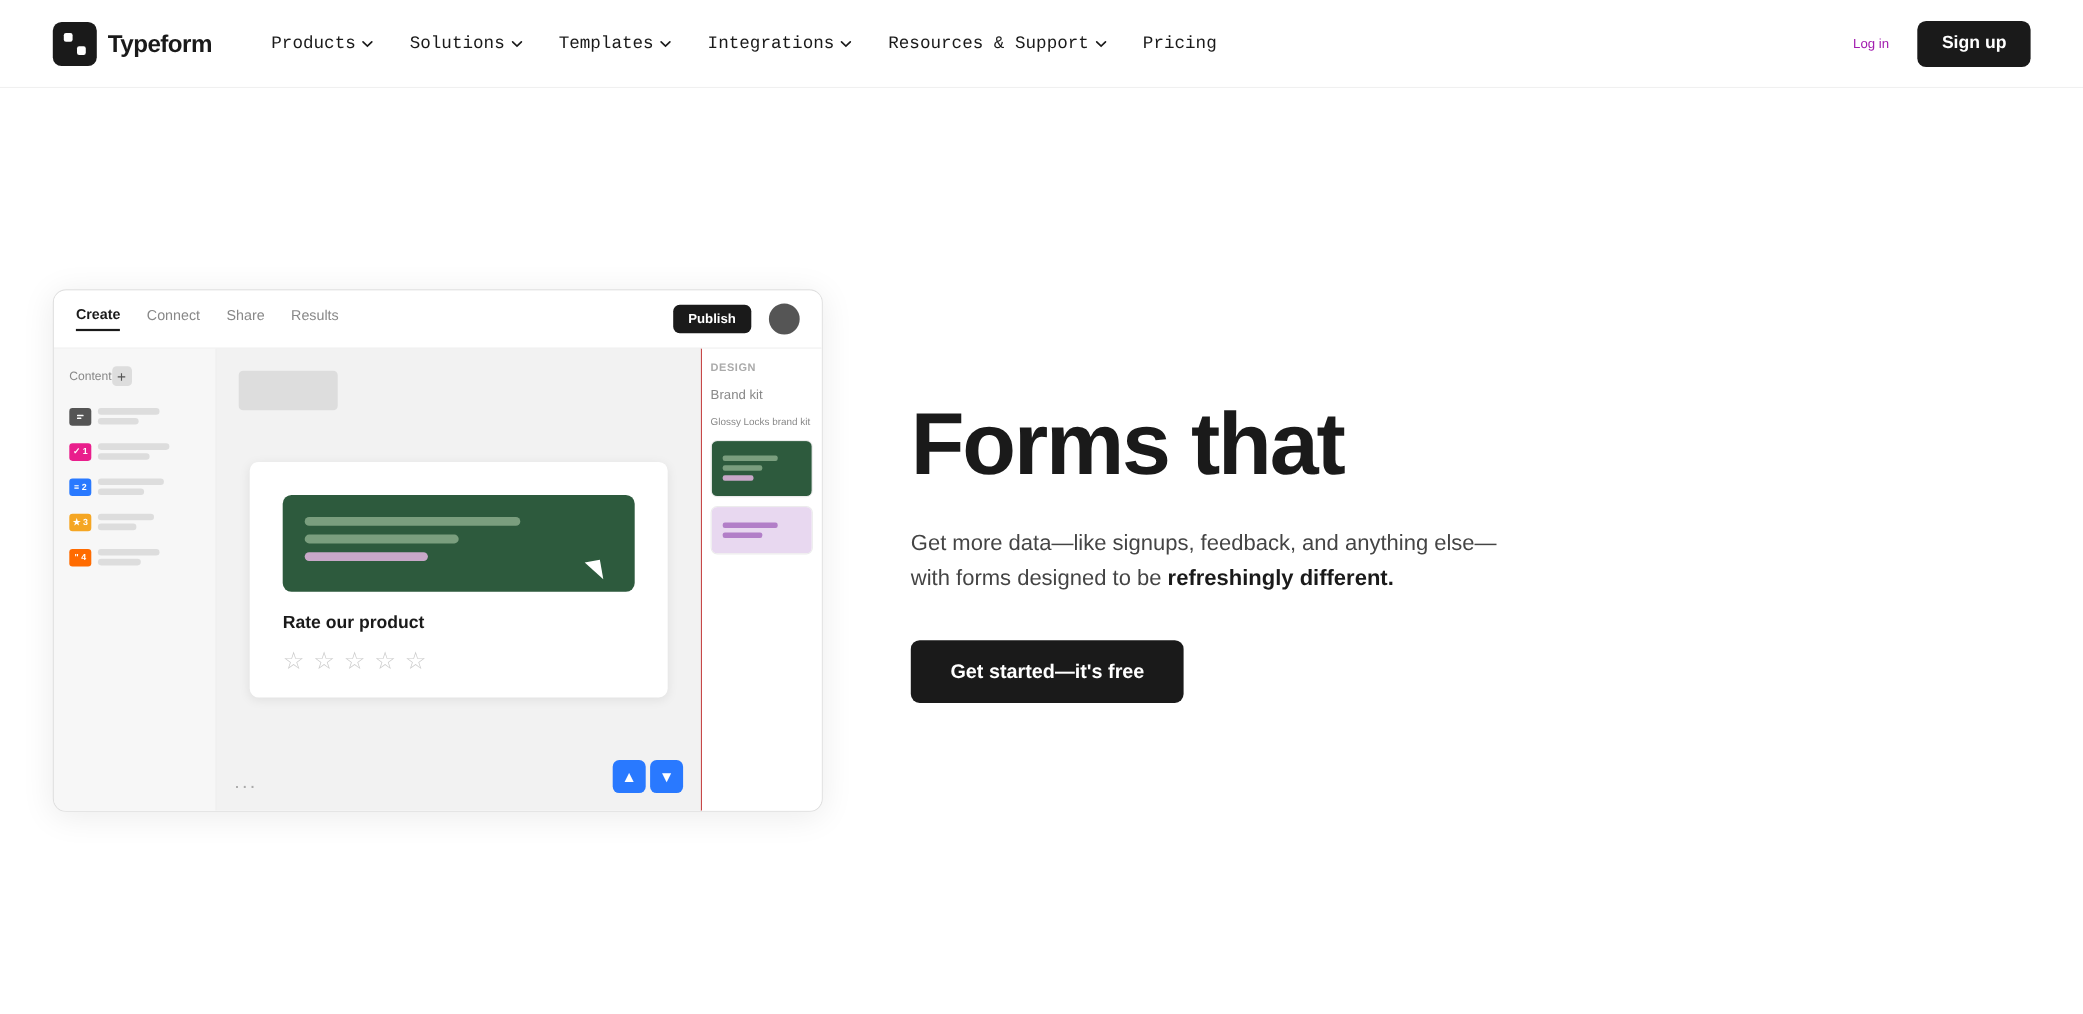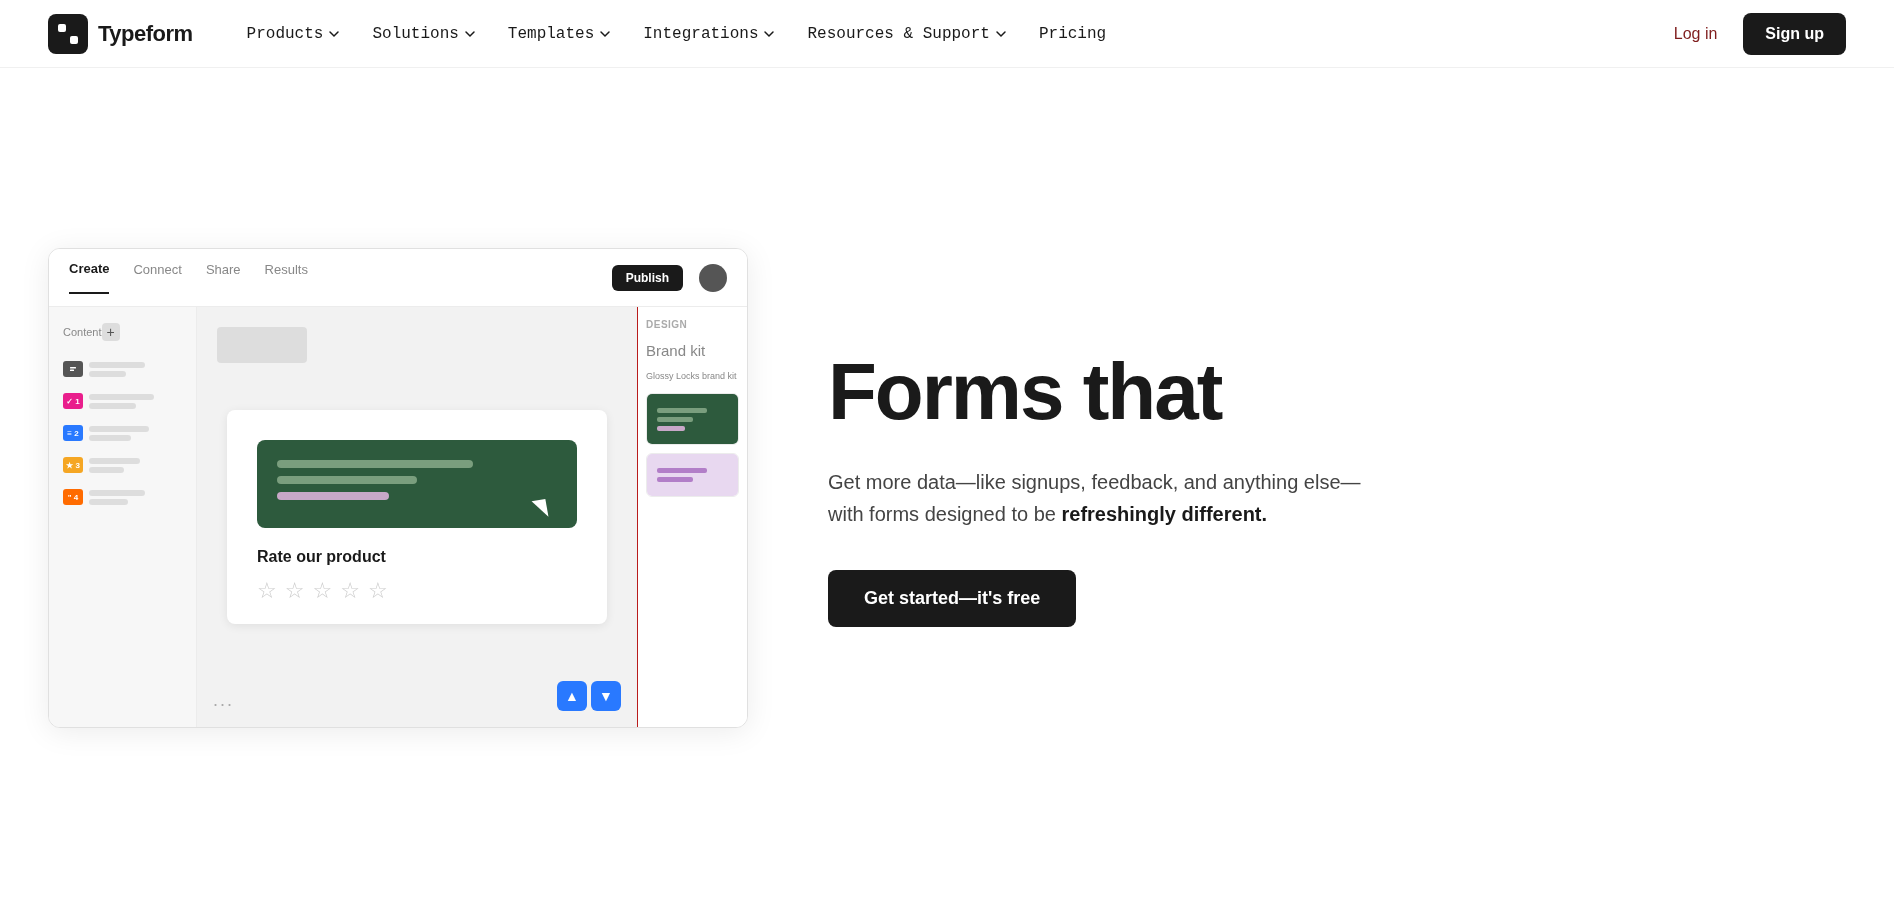--- a/index.html
+++ b/index.html
@@ -10,21 +10,21 @@
       width: 1894px;
       min-height: 922px;
       overflow-x: hidden;
     }
 
     
     nav {
       display: flex;
       align-items: center;
       padding: 0 48px;
-      height: 68px;
+      height: 80px;
       border-bottom: 1px solid #f0f0f0;
       gap: 0;
     }
     .logo {
       display: flex;
       align-items: center;
       gap: 10px;
       margin-right: 40px;
       text-decoration: none;
       color: inherit;
@@ -70,27 +70,27 @@
       height: 12px;
       display: inline-block;
     }
     .nav-actions {
       display: flex;
       align-items: center;
       gap: 8px;
     }
     .btn-login {
       padding: 10px 18px;
-      font-size: 16px;
+      font-size: 12px;
       font-weight: 500;
       background: transparent;
       border: none;
       cursor: pointer;
       border-radius: 6px;
-      color: #7f1d1d;
+      color: #a21caf;
     }
     .btn-signup {
       padding: 12px 22px;
       font-size: 16px;
       font-weight: 600;
       background: #1a1a1a;
       color: #fff;
       border: none;
       border-radius: 8px;
       cursor: pointer;
@@ -130,21 +130,21 @@
     }
     .mockup-tabs {
       display: flex;
       gap: 24px;
       align-items: center;
     }
     .mockup-tab {
       font-size: 13px;
       color: #888;
       cursor: pointer;
-      padding-bottom: 16px;
+      padding-bottom: 6px;
     }
     .mockup-tab.active {
       color: #1a1a1a;
       font-weight: 600;
       border-bottom: 2px solid #1a1a1a;
     }
     .mockup-publish-btn {
       background: #1a1a1a;
       color: #fff;
       border: none;
@@ -329,21 +329,21 @@
     }
     .panel-label {
       font-size: 10px;
       color: #aaa;
       font-weight: 600;
       text-transform: uppercase;
       letter-spacing: 0.5px;
       margin-bottom: 4px;
     }
     .panel-section-label {
-      font-size: 15px;
+      font-size: 12px;
       color: #888;
       margin-bottom: 4px;
     }
     .panel-card {
       border: 1px solid #ececec;
       border-radius: 6px;
       overflow: hidden;
       cursor: pointer;
     }
     .panel-card-dark {

